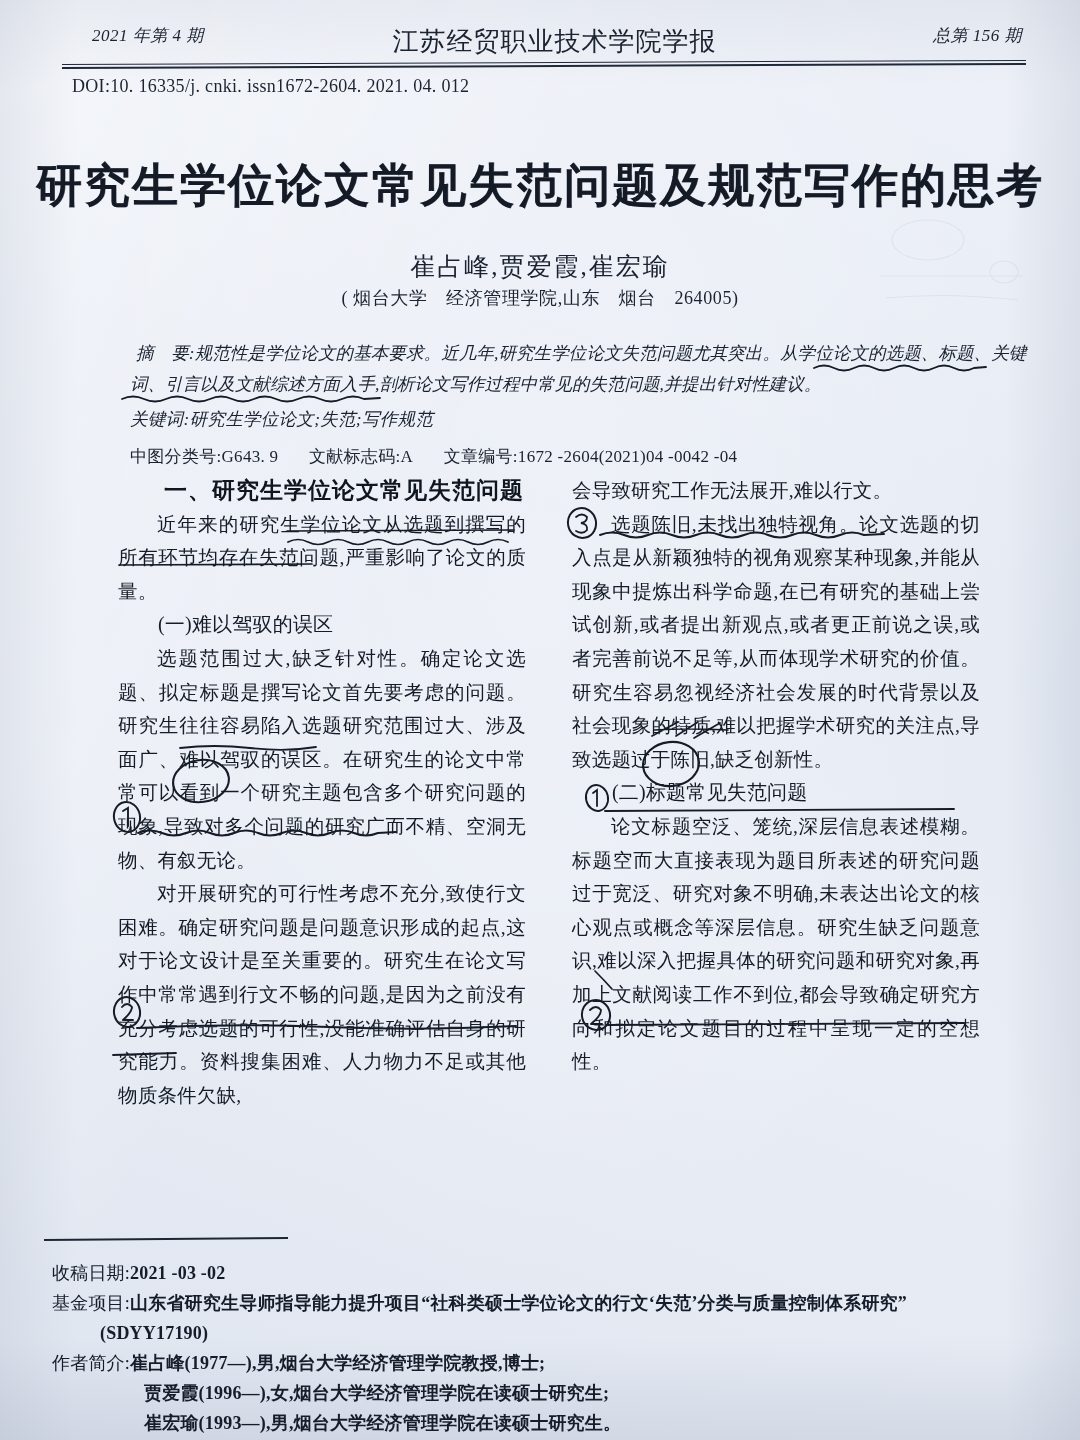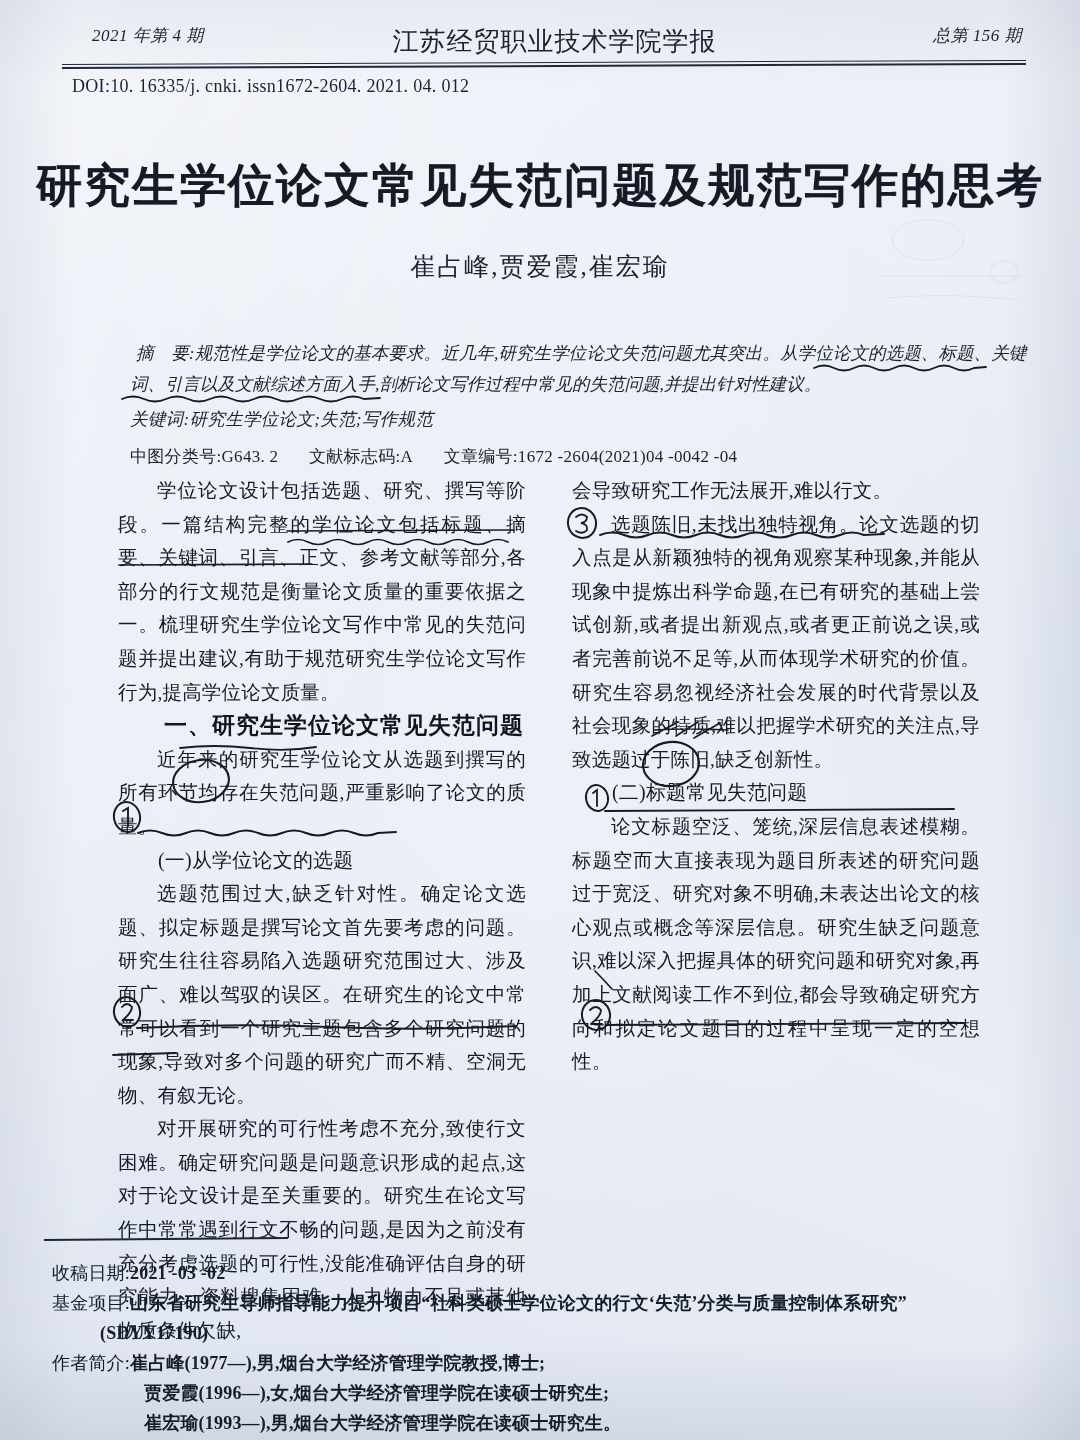--- a/index.html
+++ b/index.html
@@ -261,39 +261,39 @@
     <div class="rule-double">
       <i class="thin"></i>
         <i class="gap"></i>
         <i class="thick"></i>
     </div>
 
     <div class="doi">DOI:10. 16335/j. cnki. issn1672-2604. 2021. 04. 012</div>
 
     <div class="title">研究生学位论文常见失范问题及规范写作的思考</div>
     <div class="authors">崔占峰,贾爱霞,崔宏瑜</div>
+    <div class="affil">( 烟台大学　经济管理学院,山东　烟台　264005)</div>
 
     <div class="absblock">
       <div class="ab-line ab-l1">摘　要:规范性是学位论文的基本要求。近几年,研究生学位论文失范问题尤其突出。从学位论文的选题、标题、关键</div>
       <div class="ab-line ab-l2">词、引言以及文献综述方面入手,剖析论文写作过程中常见的失范问题,并提出针对性建议。</div>
       <div class="kw">关键词:研究生学位论文;失范;写作规范</div>
       <div class="clsline">
-        <span>中图分类号:G643. 2</span>
+        <span>中图分类号:G643. 9</span>
         <span>文献标志码:A</span>
         <span>文章编号:1672 -2604(2021)04 -0042 -04</span>
       </div>
     </div>
 
     <div class="cols">
 
       <div class="col left">
-        <p>学位论文设计包括选题、研究、撰写等阶段。一篇结构完整的学位论文包括标题、摘要、关键词、引言、正文、参考文献等部分,各部分的行文规范是衡量论文质量的重要依据之一。梳理研究生学位论文写作中常见的失范问题并提出建议,有助于规范研究生学位论文写作行为,提高学位论文质量。</p>
         <p class="h2">一、研究生学位论文常见失范问题</p>
         <p>近年来的研究生学位论文从选题到撰写的所有环节均存在失范问题,严重影响了论文的质量。</p>
-        <p class="h3">(一)从学位论文的选题</p>
+        <p class="h3">(一)难以驾驭的误区</p>
         <p class="item">选题范围过大,缺乏针对性。确定论文选题、拟定标题是撰写论文首先要考虑的问题。研究生往往容易陷入选题研究范围过大、涉及面广、难以驾驭的误区。在研究生的论文中常常可以看到一个研究主题包含多个研究问题的现象,导致对多个问题的研究广而不精、空洞无物、有叙无论。</p>
         <p class="item">对开展研究的可行性考虑不充分,致使行文困难。确定研究问题是问题意识形成的起点,这对于论文设计是至关重要的。研究生在论文写作中常常遇到行文不畅的问题,是因为之前没有充分考虑选题的可行性,没能准确评估自身的研究能力。资料搜集困难、人力物力不足或其他物质条件欠缺,</p>
       </div>
 
       <div class="col right">
         <p class="noind">会导致研究工作无法展开,难以行文。</p>
         <p class="item">选题陈旧,未找出独特视角。论文选题的切入点是从新颖独特的视角观察某种现象,并能从现象中提炼出科学命题,在已有研究的基础上尝试创新,或者提出新观点,或者更正前说之误,或者完善前说不足等,从而体现学术研究的价值。研究生容易忽视经济社会发展的时代背景以及社会现象的特质,难以把握学术研究的关注点,导致选题过于陈旧,缺乏创新性。</p>
         <p class="h3">(二)标题常见失范问题</p>
         <p class="item">论文标题空泛、笼统,深层信息表述模糊。标题空而大直接表现为题目所表述的研究问题过于宽泛、研究对象不明确,未表达出论文的核心观点或概念等深层信息。研究生缺乏问题意识,难以深入把握具体的研究问题和研究对象,再加上文献阅读工作不到位,都会导致确定研究方向和拟定论文题目的过程中呈现一定的空想性。</p>
       </div>

